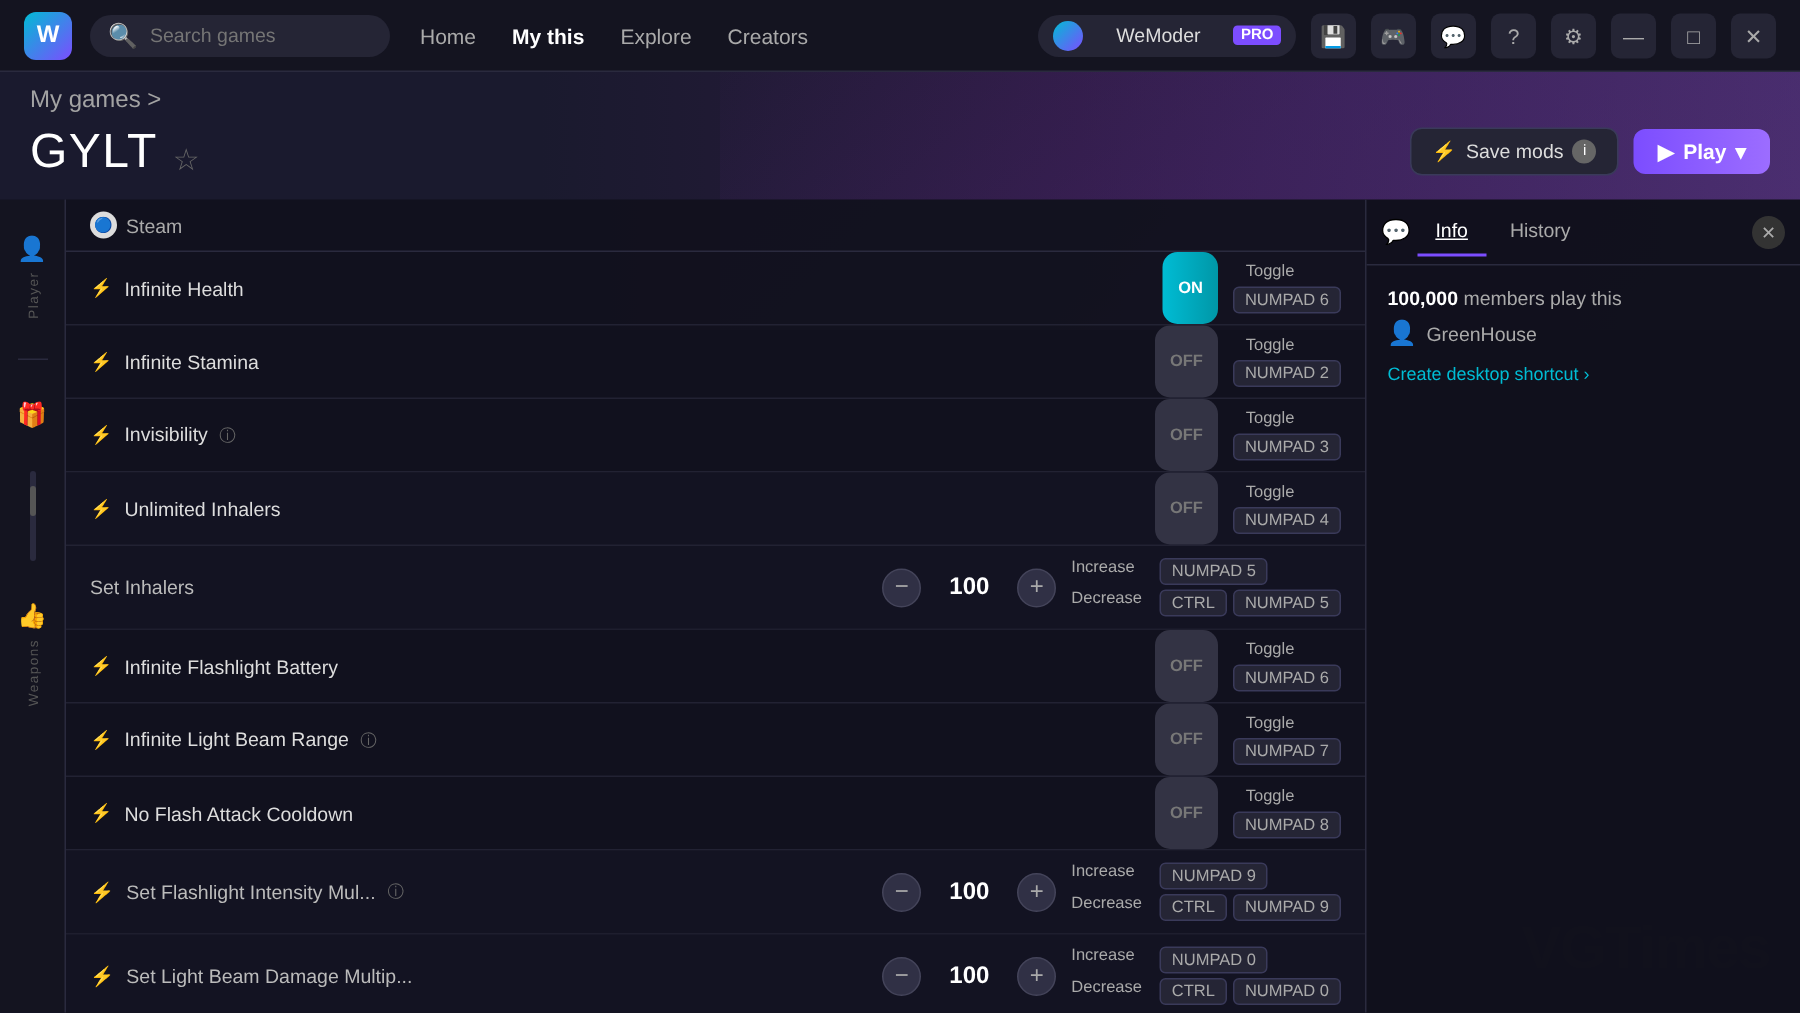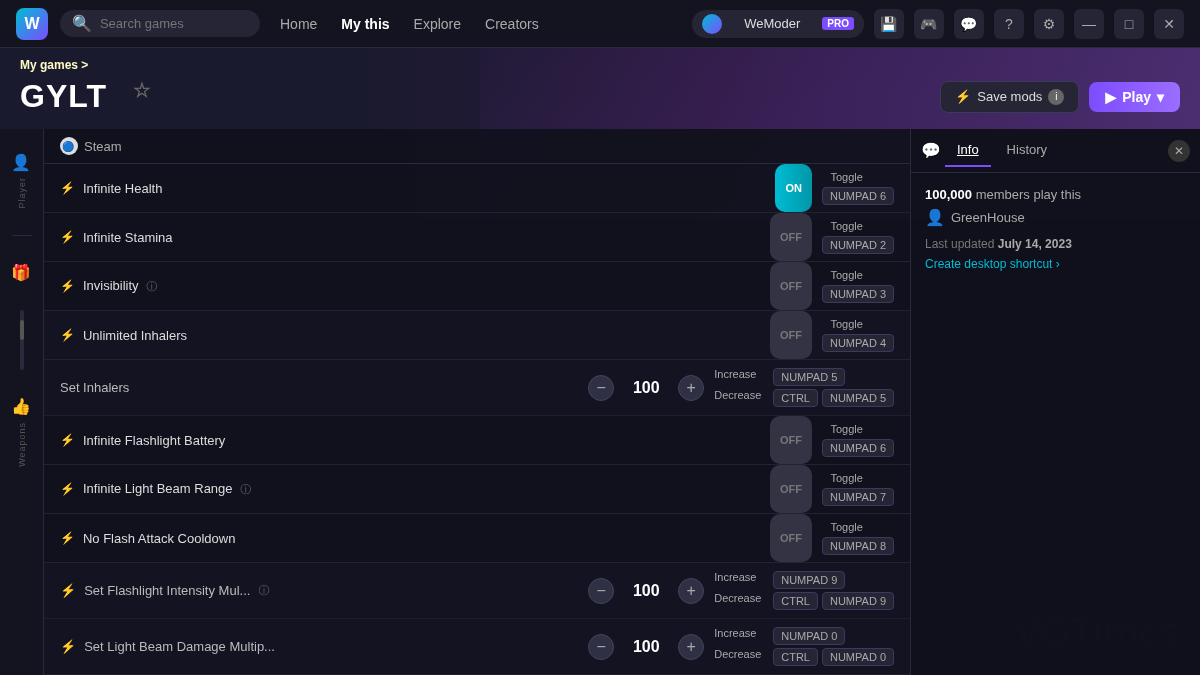--- a/index.html
+++ b/index.html
@@ -130,37 +130,36 @@
       color: #aaa;
     }
 
     
     .page-header {
       position: relative;
       z-index: 10;
       padding: 10px 20px 14px 20px;
     }
     .breadcrumb {
-      font-size: 12px;
-      color: #fef9c3;
+      font-size: 16px;
+      color: #a3a3a3;
       margin-bottom: 6px;
-      font-weight: bold;
     }
     .game-title-row {
       display: flex;
       align-items: center;
       justify-content: space-between;
     }
     .game-title {
       font-size: 32px;
-      font-weight: 700;
+      font-weight: 400;
       letter-spacing: 1px;
       display: flex;
-      align-items: flex-start;
-      gap: 26px;
+      align-items: flex-end;
+      gap: 10px;
     }
     .star-icon { font-size: 20px; color: #666; cursor: pointer; }
     .header-actions {
       display: flex;
       align-items: center;
       gap: 10px;
     }
     .save-mods-btn {
       display: flex;
       align-items: center;
@@ -763,24 +762,19 @@
     <div class="panel-content">
       <div class="panel-members">
         <strong>100,000</strong>
         <span> </span>
         <span>members play this</span>
       </div>
       <div class="panel-author">
         <span class="author-icon">👤</span>
         <span class="author-name">GreenHouse</span>
       </div>
-      <div class="panel-updated">
-        <span>Last updated</span>
-        <strong> </strong>
-        <strong>July 14, 2023</strong>
-      </div>
       <div class="panel-shortcut">Create desktop shortcut ›</div>
     </div>
   </div>
 
 </div>
 
 <div class="vgtimes-watermark">VGTimes</div>
 
 </body></html>

